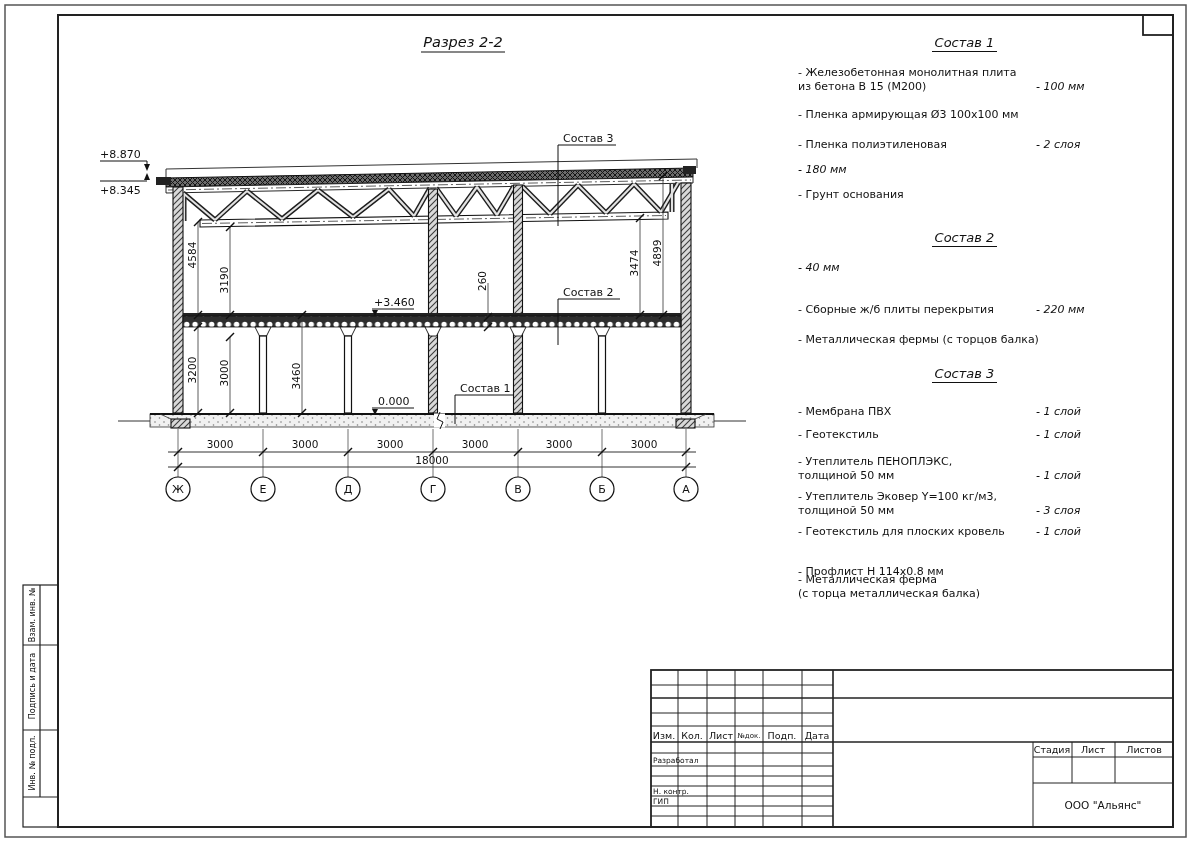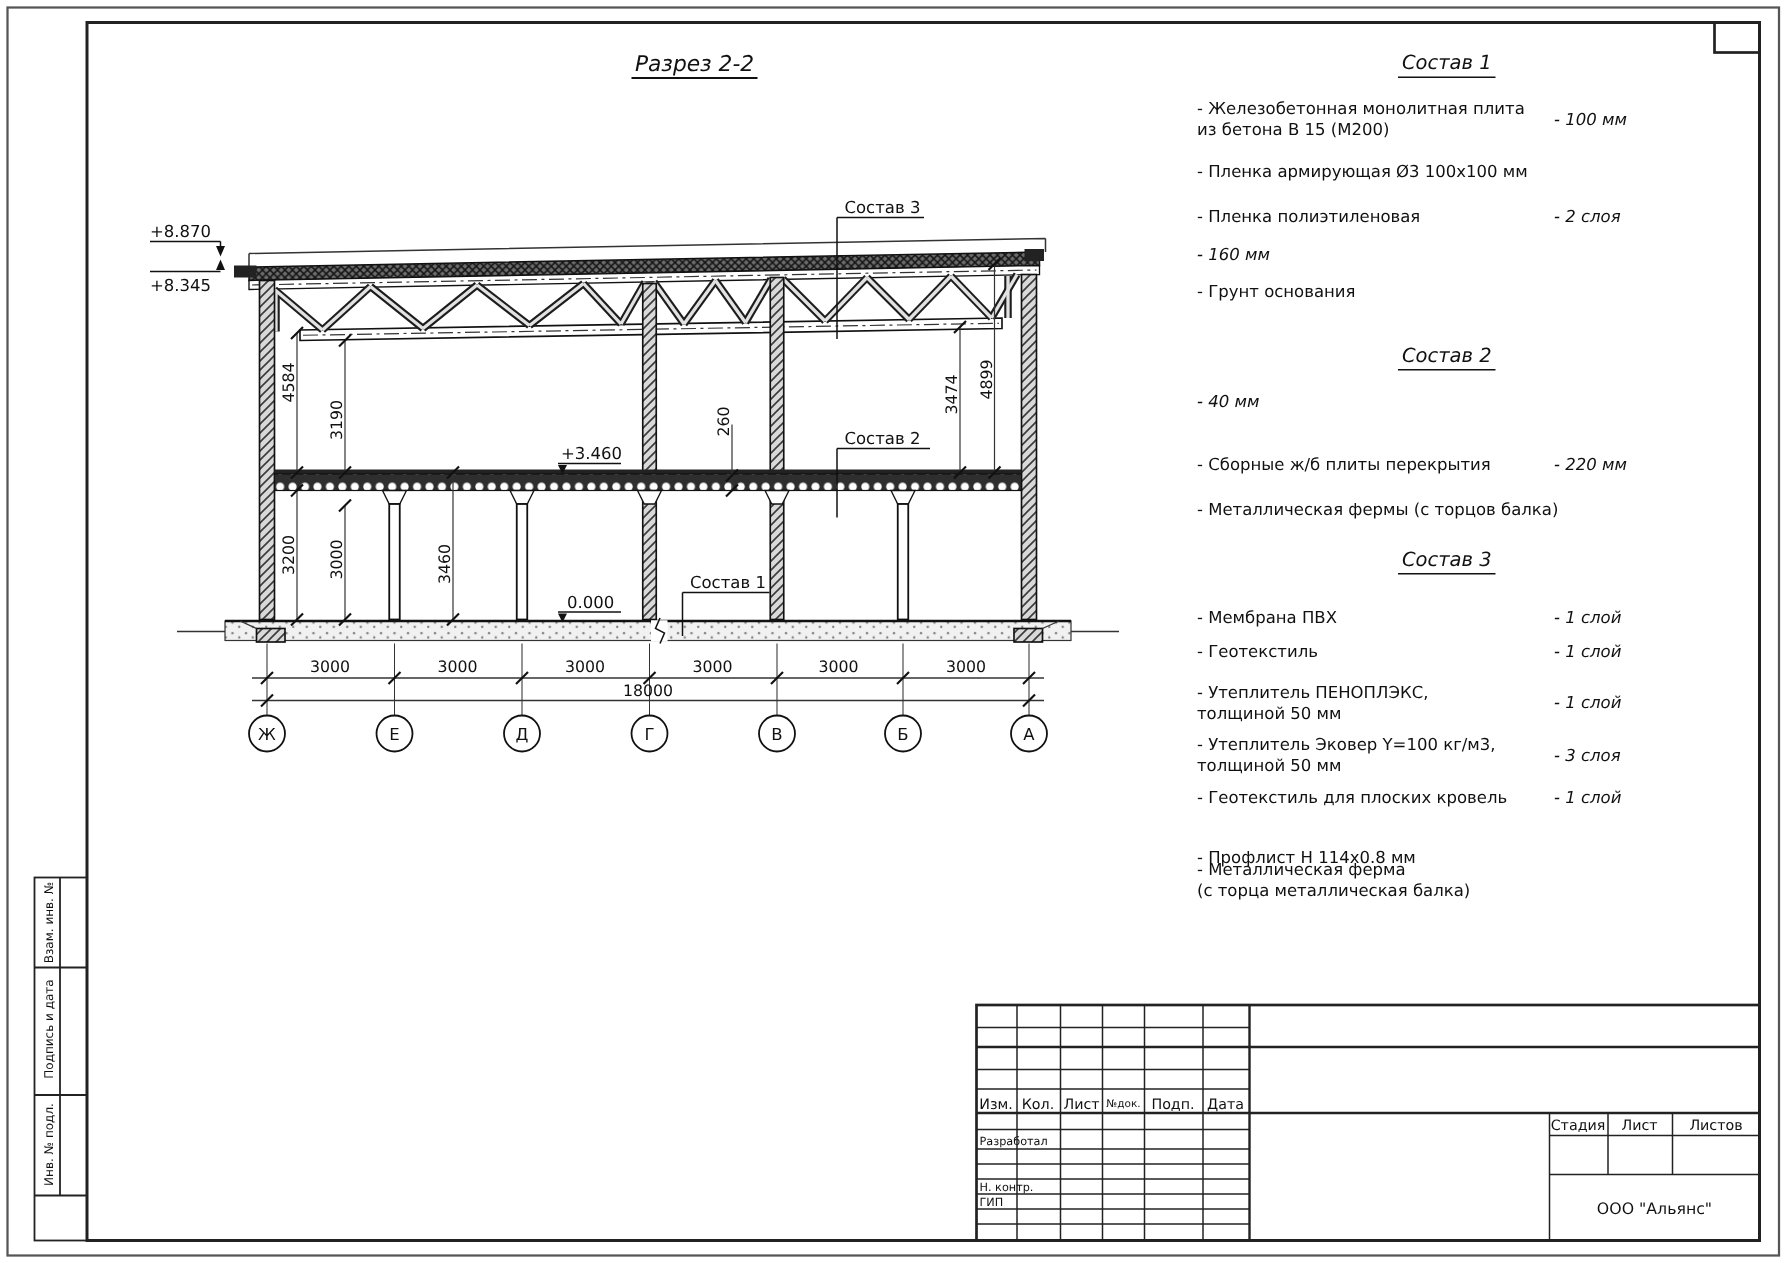--- a/index.html
+++ b/index.html
@@ -1,21 +1,21 @@
 <!DOCTYPE html>
 <html><head>
 <meta charset="utf-8">
 <style>
   html,body{margin:0;padding:0;background:#fff;}
   body{width:1191px;height:842px;position:relative;font-family:"DejaVu Sans","Liberation Sans",sans-serif;color:#111;}
   #sheet{position:absolute;left:0;top:0;}
   .comps{position:absolute;left:792px;top:0;width:345px;}
   .comp-head{position:absolute;left:0;width:100%;text-align:center;font-size:13px;font-style:italic;}
   .comp-head span{border-bottom:1px solid #111;padding:0 3px 1px 3px;}
-  .comp-item{position:absolute;left:6px;width:334px;display:flex;align-items:center;font-size:11px;line-height:13.5px;}
+  .comp-item{position:absolute;left:6px;width:334px;display:flex;align-items:flex-end;font-size:11px;line-height:13.5px;}
   .iname{width:238px;white-space:pre-line;}
   .ival{white-space:nowrap;font-style:italic;}
   svg text{font-family:"DejaVu Sans","Liberation Sans",sans-serif;fill:#111;}
   .dimtxt{font-size:10.5px;}
   .lbl{font-size:11px;}
   .ttl{font-size:14.5px;font-style:italic;}
 </style>
 </head>
 <body>
 
@@ -352,21 +352,21 @@
   </div>
   <div class="comp-item" style="top:108px">
     <div class="iname">- Пленка армирующая Ø3 100х100 мм</div>
     <div class="ival"></div>
   </div>
   <div class="comp-item" style="top:138px">
     <div class="iname">- Пленка полиэтиленовая</div>
     <div class="ival">-  2 слоя</div>
   </div>
   <div class="comp-item" style="top:163px">
-    <div class="ival">- 160 мм</div>
+    <div class="ival">- 180 мм</div>
   </div>
   <div class="comp-item" style="top:188px">
     <div class="iname">- Грунт основания</div>
     <div class="ival"></div>
   </div>
 
   <div class="comp-head" style="top:230px"><span>Состав 2</span></div>
   <div class="comp-item" style="top:261px">
     <div class="ival">- 40 мм</div>
   </div>

